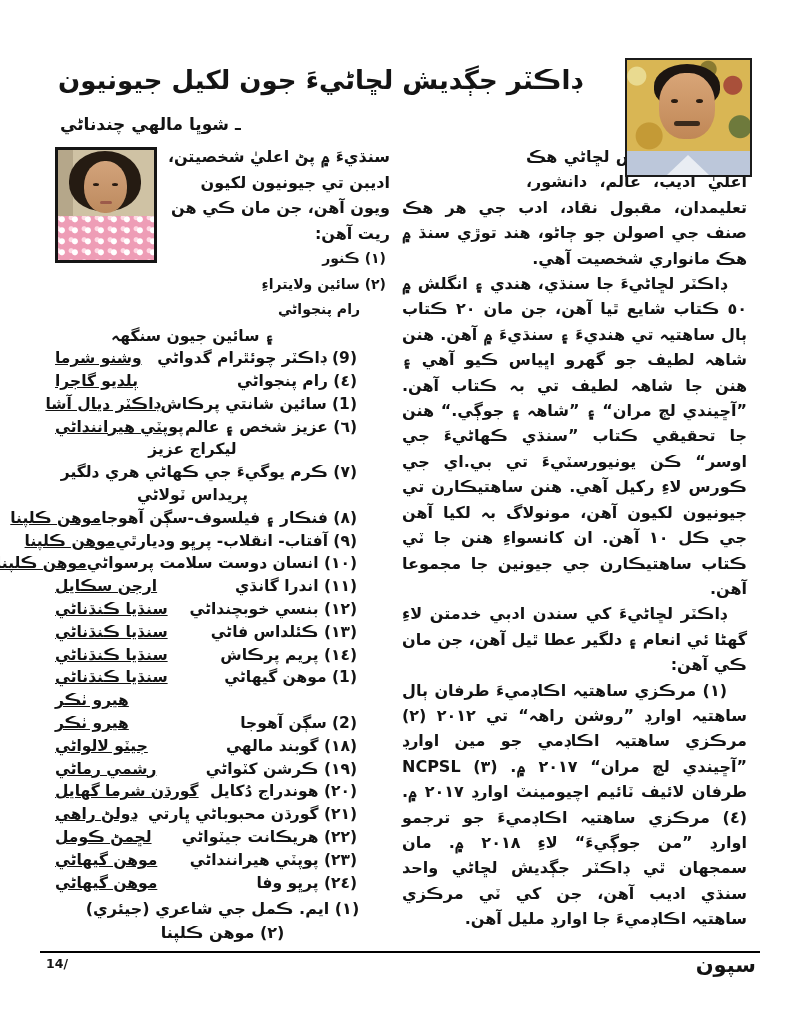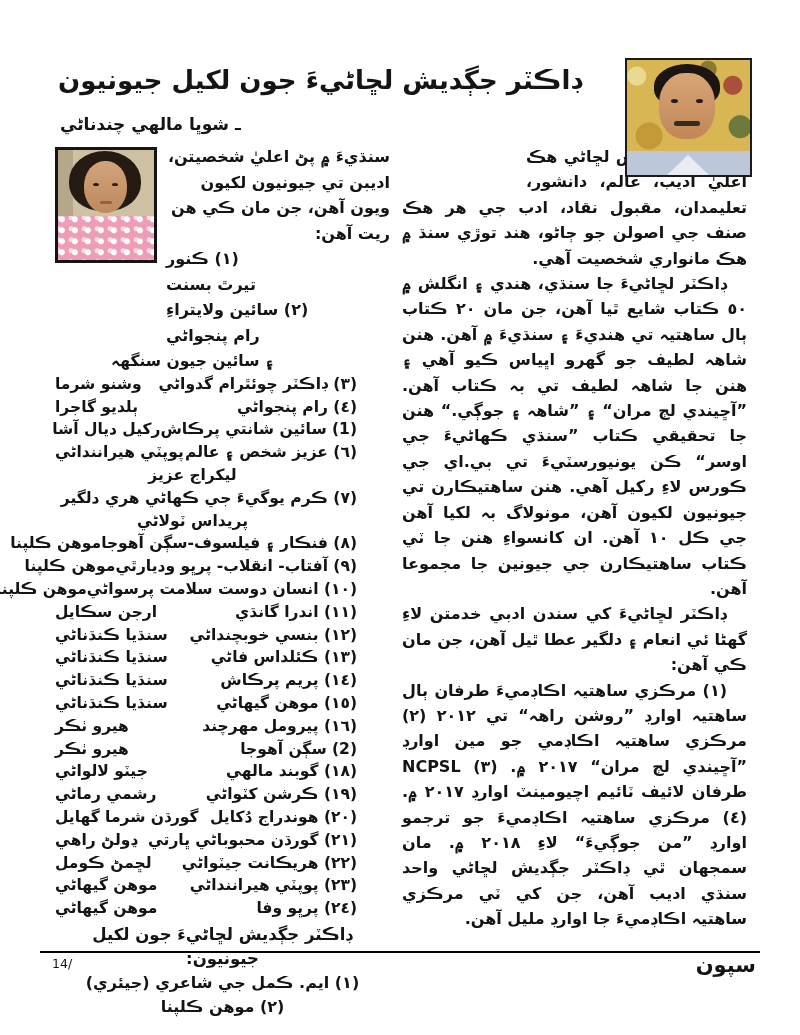--- a/index.html
+++ b/index.html
@@ -47,35 +47,35 @@
   
   .content{display:flex;direction:rtl;gap:12px;padding:0 53px 0 55px;margin-top:48px;}
   .col-right{width:345px;flex:none;}
   .col-left{width:335px;flex:none;}
   .para{margin:0;font-size:16px;line-height:25.4px;text-align:justify;text-indent:20px;}
   .wrap-spacer{float:left;width:124px;height:34px;}
   
   .intro-row{display:flex;direction:rtl;gap:9px;}
   .intro-text{flex:1;min-width:0;}
   .intro-text p{margin:0;font-size:16px;line-height:25.5px;text-align:right;}
-  .intro-line{font-size:16px;line-height:25.5px;text-align:left;}
+  .intro-line{font-size:14px;line-height:25.5px;text-align:right;}
   .intro-line.num{padding-left:0;padding-right:4px;}
   .intro-line.cont{padding-right:30px;}
   .bio-list{margin-top:2px;}
   .bio-row{display:flex;direction:rtl;justify-content:space-between;align-items:baseline;
            font-size:15.5px;line-height:22.8px;padding-right:33px;}
   .bio-title{text-align:right;white-space:nowrap;}
-  .bio-author{text-align:left;direction:rtl;white-space:nowrap;margin-right:auto;}
+  .bio-author{text-align:left;direction:rtl;white-space:nowrap;margin-right:auto;text-decoration:underline;}
   .bio-row.cont{display:block;text-align:center;padding-right:60px;}
   .sub{margin-top:3px;text-align:center;}
   .sub-heading{font-size:16.5px;line-height:24px;}
   .sub-item{font-size:16px;line-height:24px;}
   
   .rule{position:absolute;left:40px;right:40px;top:951px;border-top:2.5px solid #000;}
-  .pageno{position:absolute;left:52px;top:956px;font-size:12.5px;direction:ltr;font-weight:normal;}
+  .pageno{position:absolute;left:46px;top:956px;font-size:12.5px;direction:ltr;font-weight:bold;}
   .magname{position:absolute;right:44px;top:953px;font-size:21px;}
 </style>
 </head>
 <body>
 
 <div class="page">
 
   <div class="photo photo-man">
     <div class="pm-hair"></div>
     <div class="pm-face">
@@ -101,49 +101,48 @@
           <p class="para">(١) مرڪزي ساهتيہ اڪاڊميءَ طرفان ٻال ساهتيہ اوارڊ ”روشن راهہ“ تي ٢٠١٢ (٢) مرڪزي ساهتيہ اڪاڊمي جو مين اوارڊ ”آڇيندي لڄ مران“ ٢٠١٧ ۾. (٣) NCPSL طرفان لائيف ٽائيم اچيومينٽ اوارڊ ٢٠١٧ ۾. (٤) مرڪزي ساهتيہ اڪاڊميءَ جو ترجمو اوارڊ ”من جوڳيءَ“ لاءِ ٢٠١٨ ۾. مان سمجهان ٿي ڊاڪٽر جڳديش لڇاڻي واحد سنڌي اديب آهن، جن کي ٽي مرڪزي ساهتيہ اڪاڊميءَ جا اوارڊ مليل آهن.</p>
         </div>
     </div>
 
     <div class="col-left">
       <div class="intro-row">
         <div class="intro-text">
           <p>سنڌيءَ ۾ پڻ اعليٰ شخصيتن، اديبن تي جيونيون لکيون ويون آهن، جن مان ڪي هن ريت آهن:</p>
           <div>
               <div class="intro-line num">(١) ڪنور</div>
-              <div class="intro-line cont">تيرٿ بسنت</div>
               <div class="intro-line num">(٢) سائين ولايتراءِ</div>
               <div class="intro-line cont">رام پنجواڻي</div>
             </div>
         </div>
         <div class="photo photo-woman">
           <div class="pw-hair"></div>
           <div class="pw-face">
             <div class="pw-eye l"></div>
             <div class="pw-eye r"></div>
             <div class="pw-mouth"></div>
           </div>
           <div class="pw-dress"></div>
         </div>
       </div>
 
       <div class="bio-list">
           <div class="bio-row cont">۽ سائين جيون سنگهہ</div>
           <div class="bio-row">
-            <span class="bio-title">(٣) ڊاڪٽر چوئٿرام گدواڻي</span>
+            <span class="bio-title">(9) ڊاڪٽر چوئٿرام گدواڻي</span>
             <span class="bio-author">وشنو شرما</span>
           </div>
           <div class="bio-row">
             <span class="bio-title">(٤) رام پنجواڻي</span>
             <span class="bio-author">ٻلديو گاجرا</span>
           </div>
           <div class="bio-row">
             <span class="bio-title">(1) سائين شانتي پرڪاش</span>
-            <span class="bio-author">رکيل ديال آشا</span>
+            <span class="bio-author">ڊاڪٽر ديال آشا</span>
           </div>
           <div class="bio-row">
             <span class="bio-title">(٦) عزيز شخص ۽ عالم</span>
             <span class="bio-author">پوپٽي هيراننداڻي</span>
           </div>
           <div class="bio-row cont">ليکراج عزيز</div>
           <div class="bio-row">
             <span class="bio-title">(٧) ڪرم يوگيءَ جي ڪهاڻي هري دلگير</span>
             <span class="bio-author"></span>
           </div>
@@ -170,25 +169,24 @@
           </div>
           <div class="bio-row">
             <span class="bio-title">(١٣) ڪئلداس فاڻي</span>
             <span class="bio-author">سنڌيا ڪنڌناڻي</span>
           </div>
           <div class="bio-row">
             <span class="bio-title">(١٤) پريم پرڪاش</span>
             <span class="bio-author">سنڌيا ڪنڌناڻي</span>
           </div>
           <div class="bio-row">
-            <span class="bio-title">(١٥) موهن گيهاڻي</span>
-            <span class="bio-author">سنڌيا ڪنڌناڻي</span>
-          </div>
-          <div class="bio-row">
-            <span class="bio-title">(١٦) پيرومل مهرچند</span>
+            <span class="bio-title">(1) موهن گيهاڻي</span>
+            <span class="bio-author">سنڌيا ڪنڌناڻي</span>
+          </div>
+          <div class="bio-row">
             <span class="bio-author">هيرو ٺڪر</span>
           </div>
           <div class="bio-row">
             <span class="bio-title">(2) سڳن آهوجا</span>
             <span class="bio-author">هيرو ٺڪر</span>
           </div>
           <div class="bio-row">
             <span class="bio-title">(١٨) گوبند مالهي</span>
             <span class="bio-author">جيٽو لالواڻي</span>
           </div>
@@ -212,21 +210,20 @@
             <span class="bio-title">(٢٣) پوپٽي هيراننداڻي</span>
             <span class="bio-author">موهن گيهاڻي</span>
           </div>
           <div class="bio-row">
             <span class="bio-title">(٢٤) پرڀو وفا</span>
             <span class="bio-author">موهن گيهاڻي</span>
           </div>
         </div>
 
       <div class="sub">
-        <div class="sub-heading">ڊاڪٽر جڳديش لڇاڻيءَ جون لکيل جيونيون:</div>
         <div>
             <div class="sub-item">(١) ايم. ڪمل جي شاعري (جيئري)</div>
             <div class="sub-item">(٢) موهن ڪلپنا</div>
           </div>
       </div>
     </div>
 
   </div>
 
   <div class="rule"></div>

